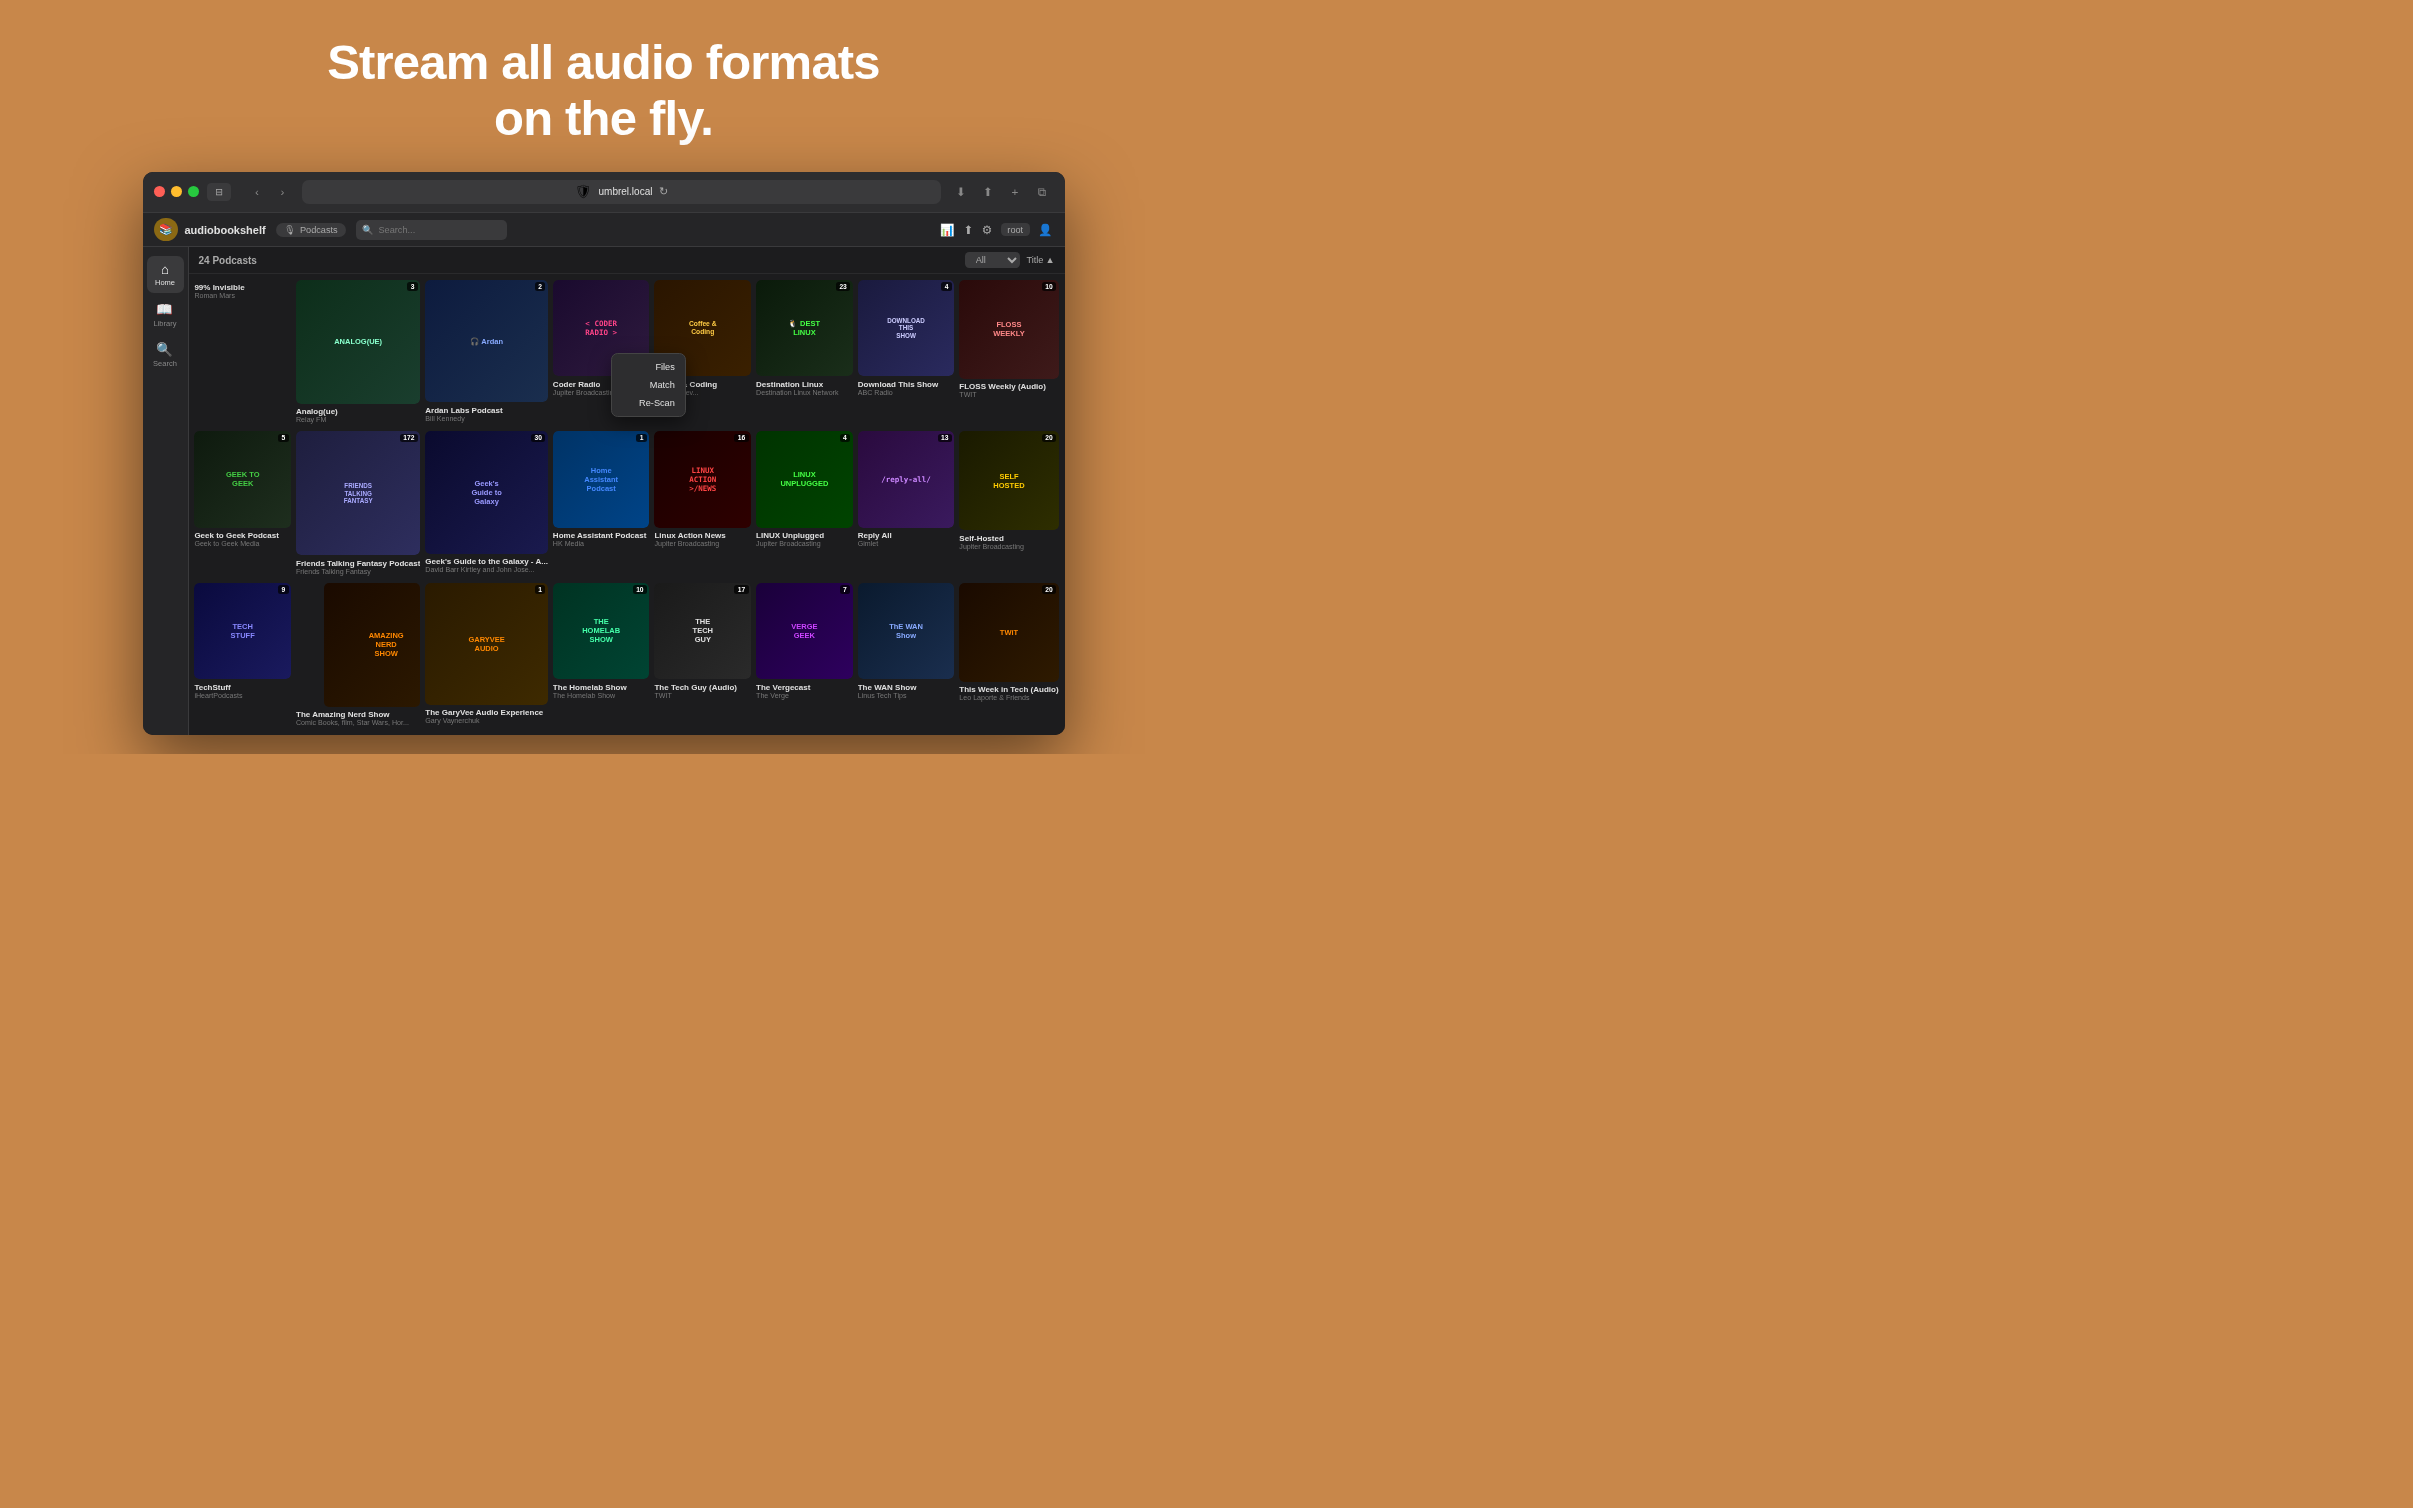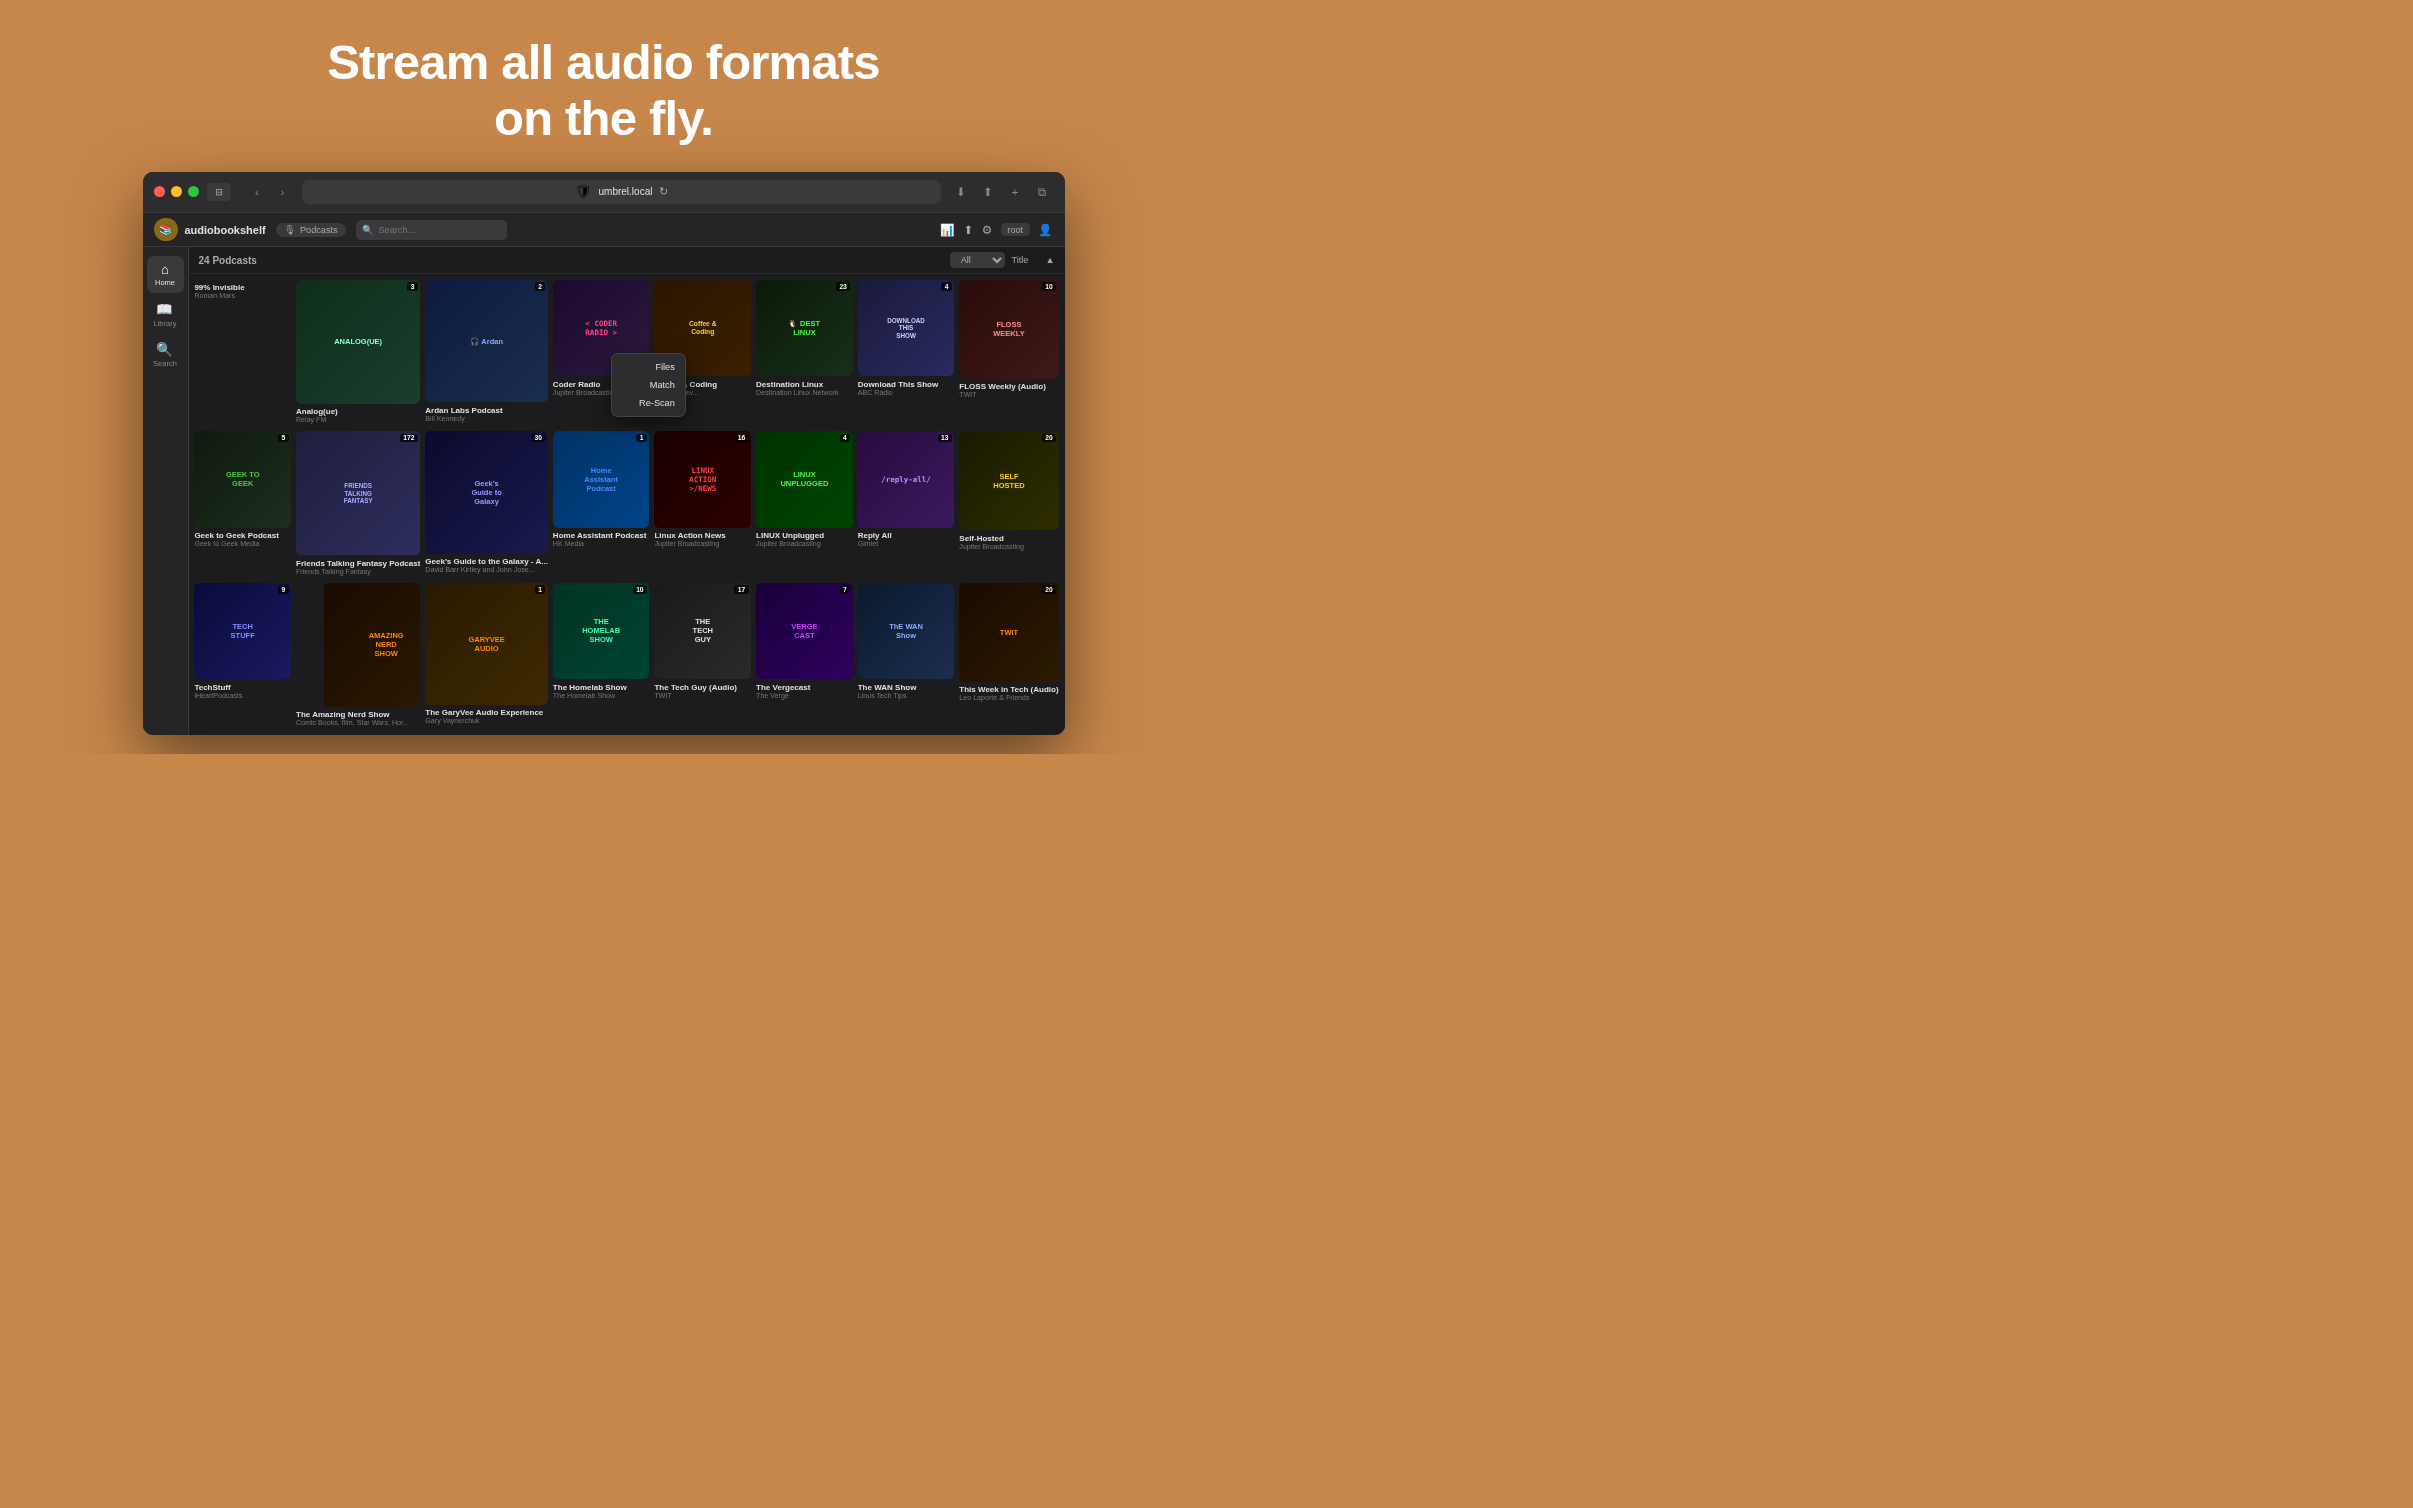--- a/index.html
+++ b/index.html
@@ -307,21 +307,21 @@
       color: #aaa;
       font-size: 9.2px;
       border: none;
       outline: none;
       cursor: pointer;
     }
 
     .sort-row {
       display: flex;
       align-items: center;
-      gap: 17px;
+      gap: 2px;
     }
 
     .sort-label {
       color: #aaa;
       font-size: 9.2px;
     }
 
     
     .podcast-grid {
       display: grid;
@@ -741,21 +741,21 @@
               </div>
               <div class="podcast-info">
                 <div class="podcast-title">The Tech Guy (Audio)</div>
                 <div class="podcast-author">TWIT</div>
               </div>
             </div>
             <div class="podcast-card">
               <div class="podcast-thumbnail">
                 <div class="podcast-badge">7</div>
                 <div class="pod-art" style="background: linear-gradient(135deg, rgb(26, 0, 58), rgb(46, 0, 94)); color: rgb(204, 68, 255); white-space: pre-line; line-height: 1.2; padding: 3.4px;">VERGE
-CAST</div>
+GEEK</div>
               </div>
               <div class="podcast-info">
                 <div class="podcast-title">The Vergecast</div>
                 <div class="podcast-author">The Verge</div>
               </div>
             </div>
             <div class="podcast-card">
               <div class="podcast-thumbnail">
                 <div class="pod-art" style="background: linear-gradient(135deg, rgb(10, 26, 46), rgb(26, 46, 78)); color: rgb(136, 170, 255); white-space: pre-line; line-height: 1.2; padding: 3.4px;">ThE WAN
 Show</div>

